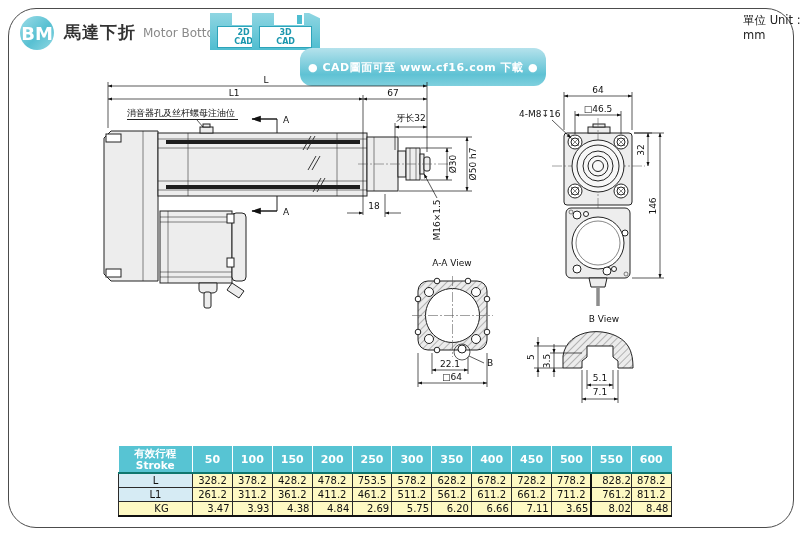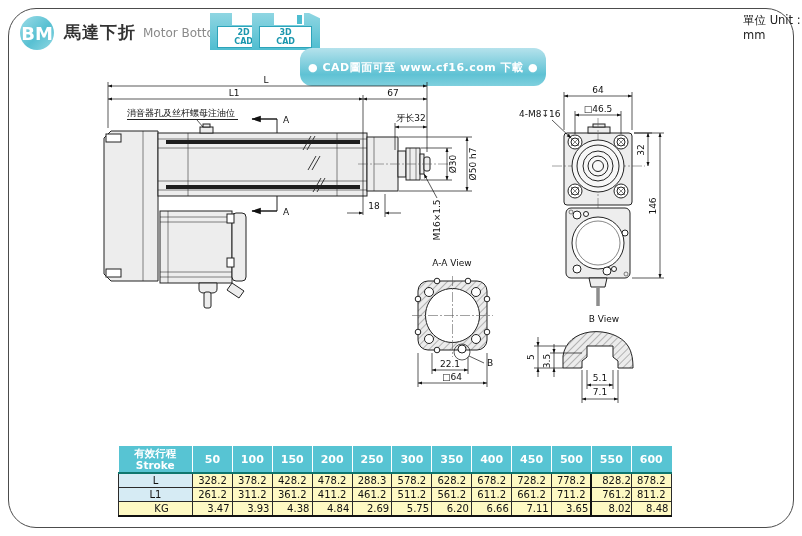--- a/index.html
+++ b/index.html
@@ -355,21 +355,21 @@
         <th>600</th>
       </tr>
     </thead>
     <tbody>
       <tr>
         <td class="lblblue">L</td>
         <td>328.2</td>
         <td>378.2</td>
         <td>428.2</td>
         <td>478.2</td>
-        <td>288.3</td>
+        <td>753.5</td>
         <td>578.2</td>
         <td>628.2</td>
         <td>678.2</td>
         <td>728.2</td>
         <td>778.2</td>
         <td class="thick">828.2</td>
         <td>878.2</td>
       </tr>
       <tr>
         <td class="lblblue">L1</td>

